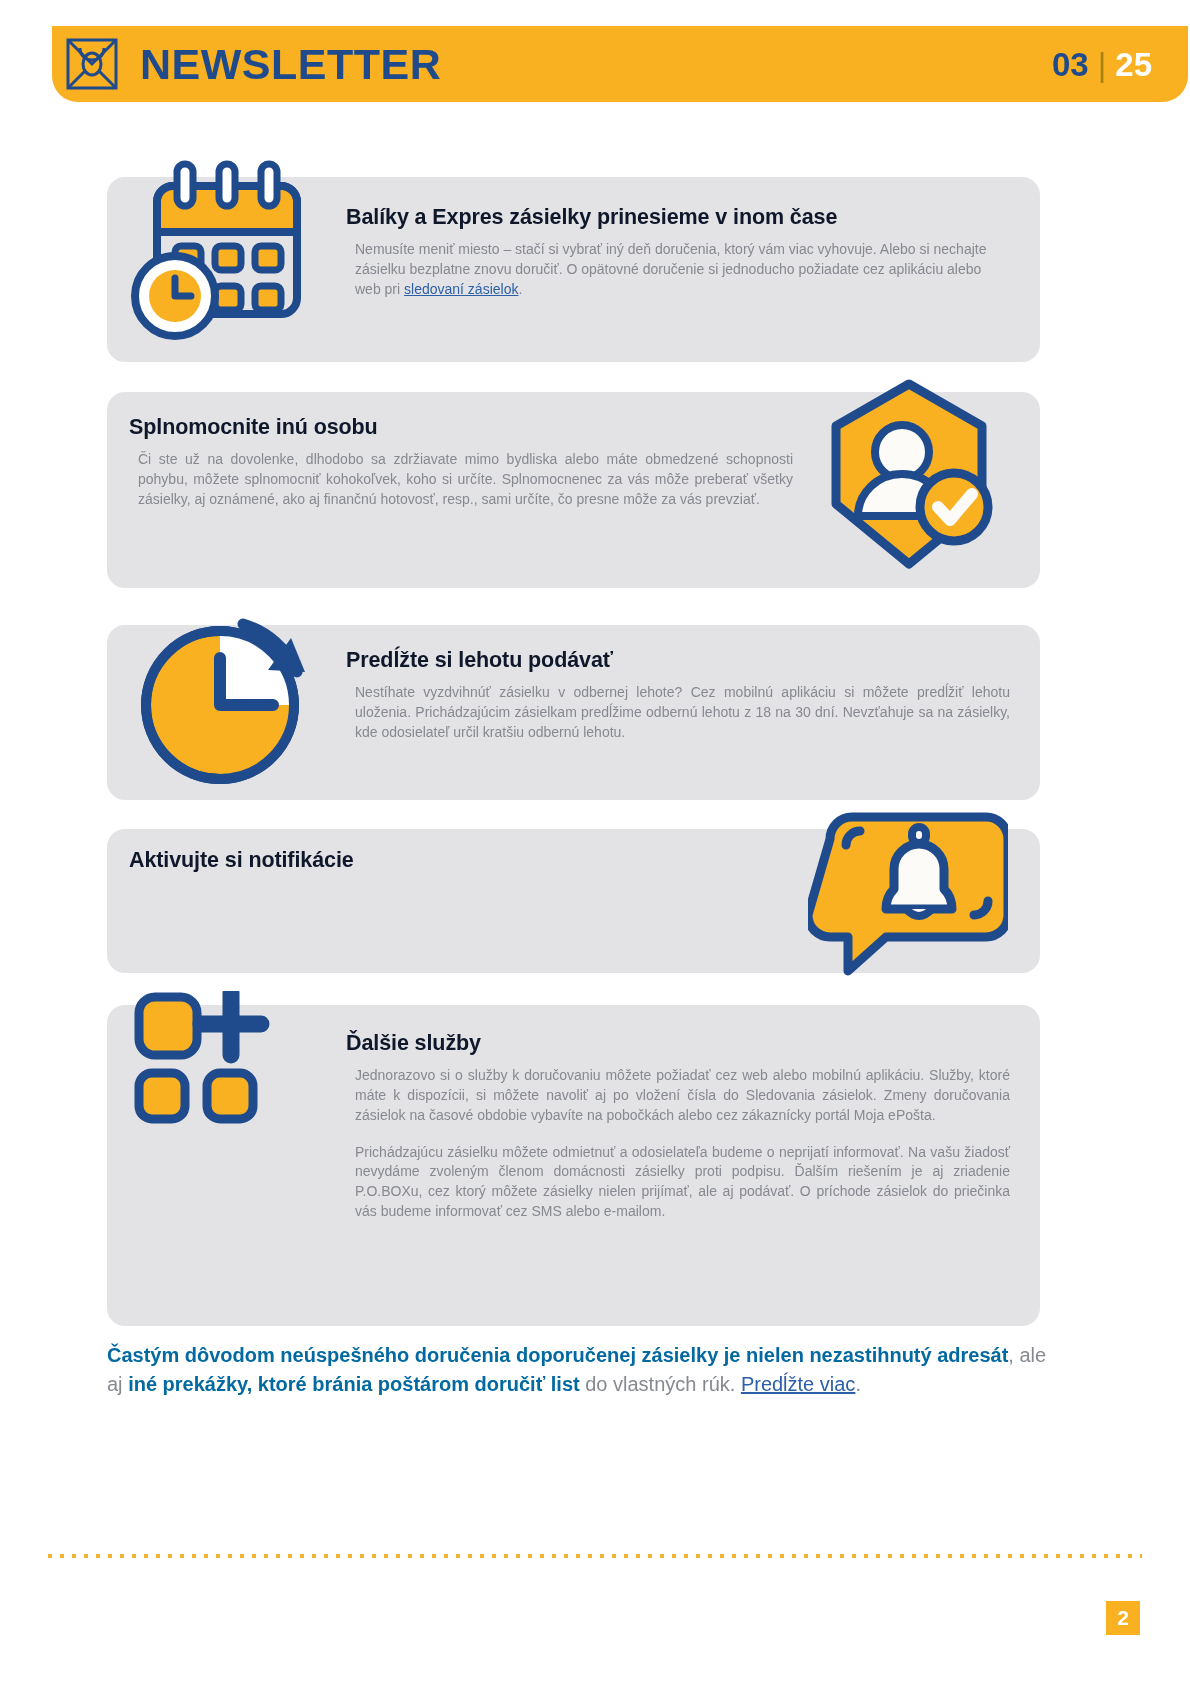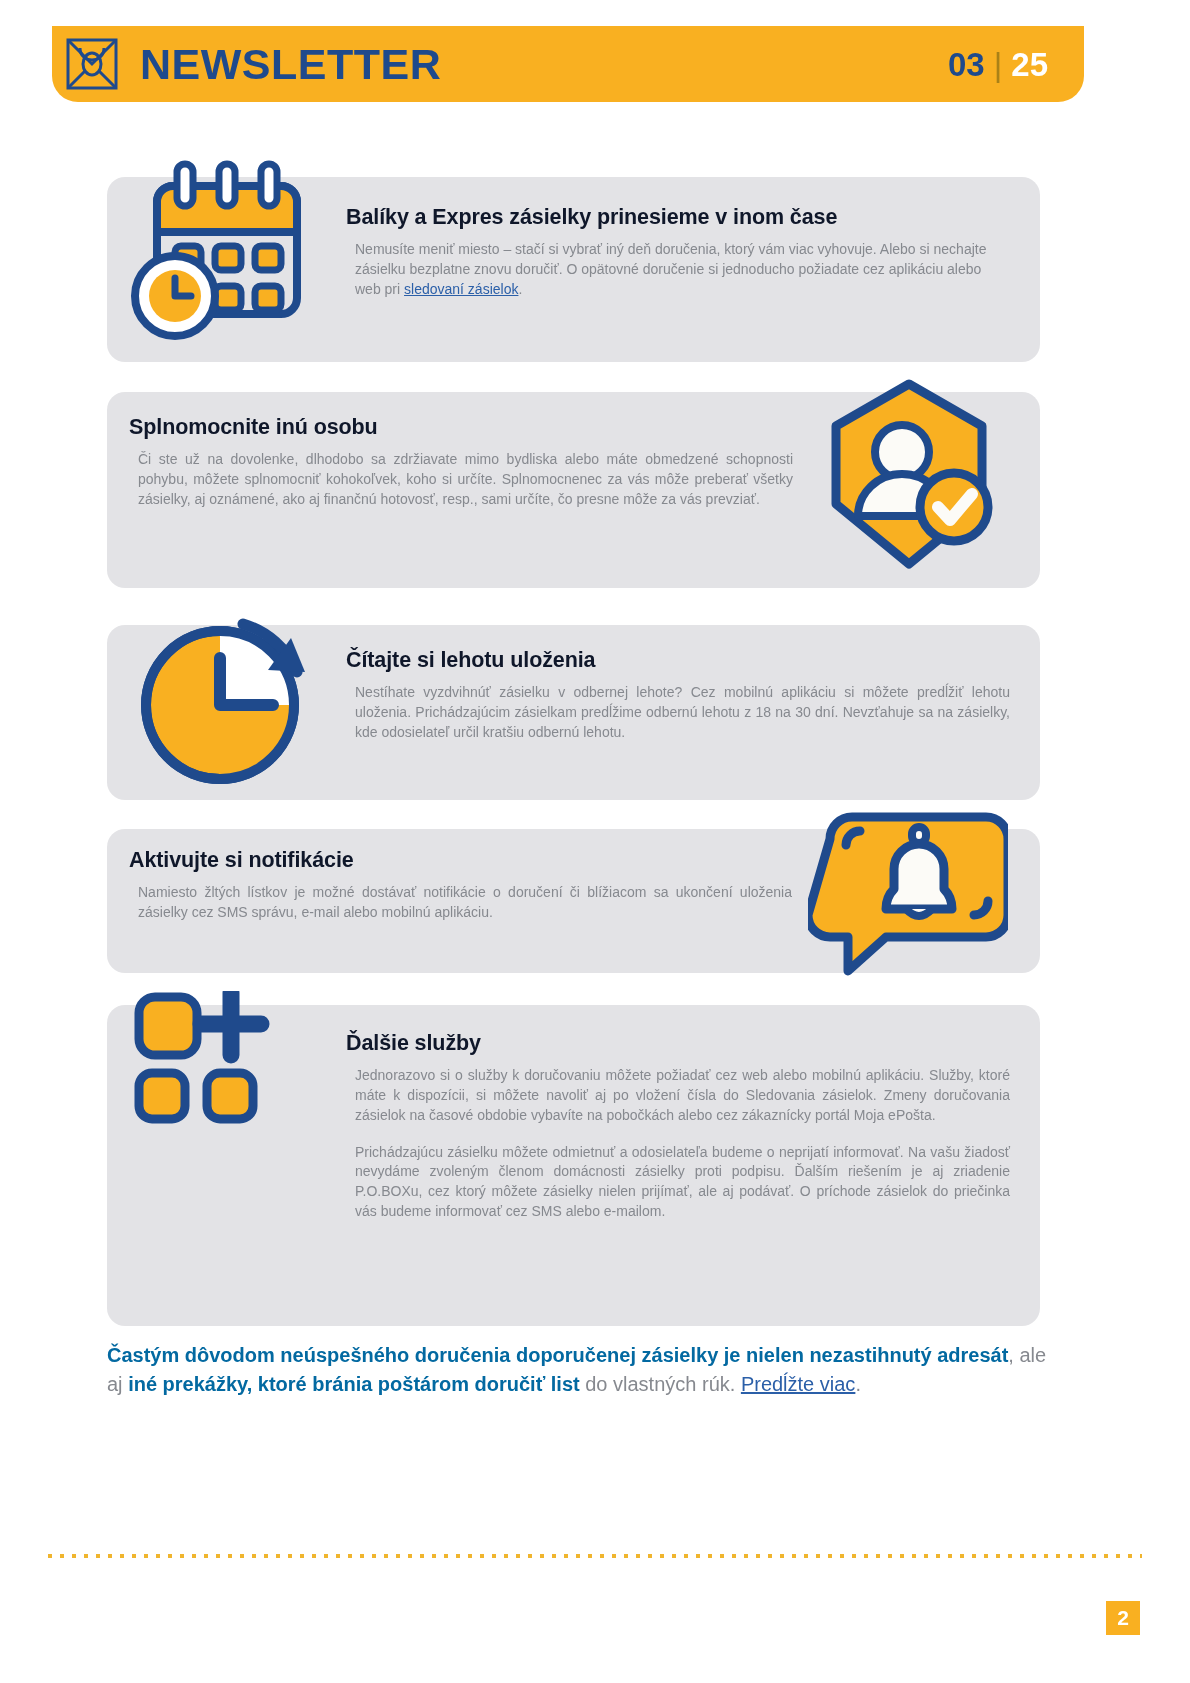--- a/index.html
+++ b/index.html
@@ -13,21 +13,21 @@
     position: relative;
     font-family: "Liberation Sans", sans-serif;
     overflow: hidden;
   }
 
   
   .header {
     position: absolute;
     left: 52px;
     top: 26px;
-    width: 1032px;
+    width: 1136px;
     height: 76px;
     background: #F9B021;
     border-radius: 0 0 26px 26px;
     display: flex;
     align-items: center;
     box-sizing: border-box;
     padding: 0 36px 0 0;
   }
   .header-left {
     display: flex;
@@ -259,29 +259,28 @@
       <circle cx="95" cy="95" r="74" fill="#F9B021" stroke="#1F4A8C" stroke-width="10"></circle>
       <path d="M95 95 L95 21 A74 74 0 0 1 169 95 Z" fill="#ffffff"></path>
       <path d="M95 95 L169 95 A74 74 0 0 1 95 169 Z" fill="#F9B021"></path>
       <circle cx="95" cy="95" r="74" fill="none" stroke="#1F4A8C" stroke-width="10"></circle>
       <path d="M95 48 V95 H148" fill="none" stroke="#1F4A8C" stroke-width="12" stroke-linecap="round" stroke-linejoin="round"></path>
       <path d="M118 14 A84 84 0 0 1 172 62" fill="none" stroke="#1F4A8C" stroke-width="11" stroke-linecap="round"></path>
       <path d="M143 60 L180 62 L166 28 Z" fill="#1F4A8C"></path>
     </svg>
   </div>
   <div class="card-text">
-    <h2 class="card-title">Čítajte si lehotu uloženia</h2>
+    <h2 class="card-title">Predĺžte si lehotu podávať</h2>
     <p class="card-body justify">Nestíhate vyzdvihnúť zásielku v odbernej lehote? Cez mobilnú aplikáciu si môžete predĺžiť lehotu uloženia. Prichádzajúcim zásielkam predĺžime odbernú lehotu z 18 na 30 dní. Nevzťahuje sa na zásielky, kde odosielateľ určil kratšiu odbernú lehotu.</p>
   </div>
 </div>
 
 <div class="card" id="card-notify">
   <div class="card-text">
     <h2 class="card-title">Aktivujte si notifikácie</h2>
-    <p class="card-body justify">Namiesto žltých lístkov je možné dostávať notifikácie o doručení či blížiacom sa ukončení uloženia zásielky cez SMS správu, e-mail alebo mobilnú aplikáciu.</p>
   </div>
   <div id="icon-bell-wrap">
     <svg viewBox="0 0 200 170" width="200" height="170">
       <path d="M22 30 a22 22 0 0 1 22 -22 h134 a22 22 0 0 1 22 22 v76 a22 22 0 0 1 -22 22 h-100 l-38 34 v-34 h-18 a22 22 0 0 1 -22 -22 z" fill="#F9B021" stroke="#1F4A8C" stroke-width="9" stroke-linejoin="round"></path>
       <path d="M38 36 a14 14 0 0 1 14 -14" fill="none" stroke="#1F4A8C" stroke-width="9" stroke-linecap="round"></path>
       <path d="M180 92 a14 14 0 0 1 -14 14" fill="none" stroke="#1F4A8C" stroke-width="9" stroke-linecap="round"></path>
       <rect x="104" y="18" width="14" height="16" rx="7" fill="#FCFBF7" stroke="#1F4A8C" stroke-width="8"></rect>
       <path d="M78 100 q0 -12 8 -20 v-20 a25 25 0 0 1 50 0 v20 q8 8 8 20 z" fill="#FCFBF7" stroke="#1F4A8C" stroke-width="9" stroke-linejoin="round"></path>
       <path d="M98 100 q13 14 26 0" fill="#FCFBF7" stroke="#1F4A8C" stroke-width="8" stroke-linejoin="round"></path>
     </svg>

